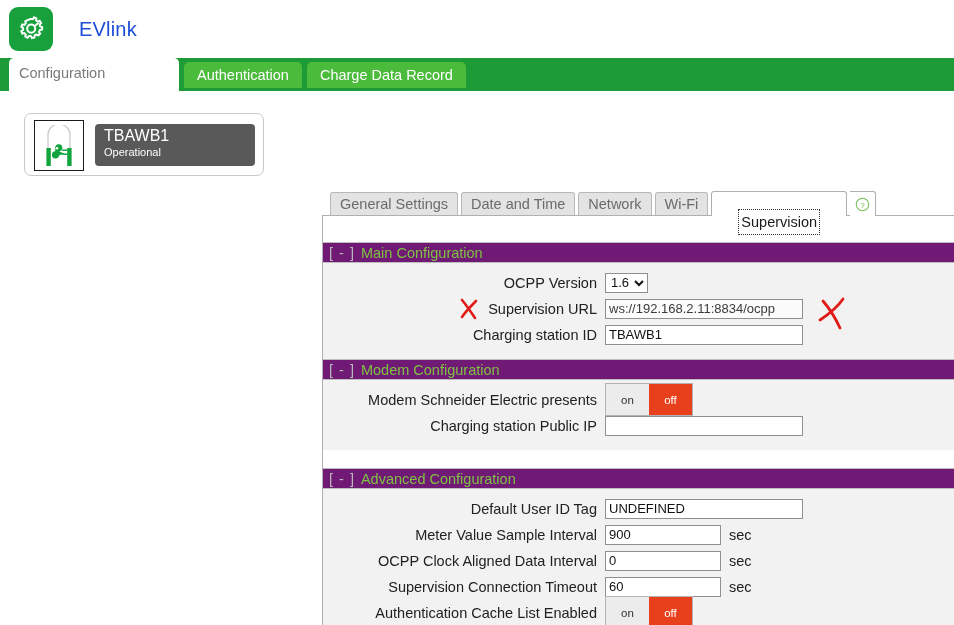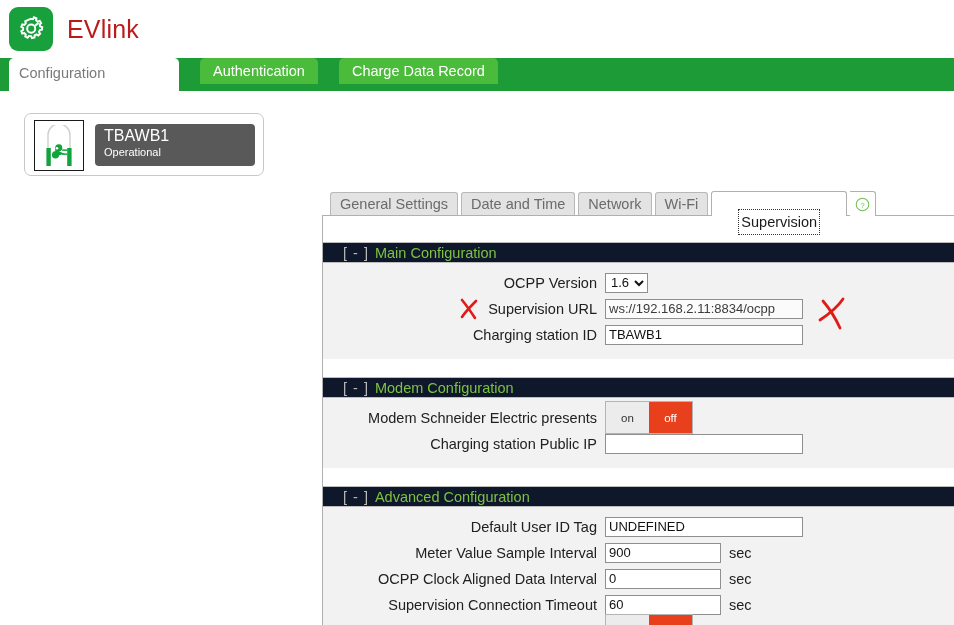--- a/index.html
+++ b/index.html
@@ -17,30 +17,30 @@
     position: absolute; left:0; top:0; width:954px; height:58px;
     background:#ffffff;
     display:flex; align-items:center;
   }
   .brand-logo {
     width:44px; height:44px; margin-left:9px;
     background:#17A03B; border-radius:9px;
     display:flex; align-items:center; justify-content:center;
   }
   .brand-name {
-    margin-left:14px; color:#b91c1c;
-    font-size:25px; letter-spacing:.2px;
+    margin-left:26px; color:#1d4ed8;
+    font-size:20px; letter-spacing:.2px;
   }
 
   
   .tabbar {
     position:absolute; left:0; top:58px; width:954px; height:33px;
     background:#1C9B36;
   }
-  .tabbar-inner { position:relative; height:33px; padding-left:9px; display:flex; align-items:flex-start;gap:16px; }
+  .tabbar-inner { position:relative; height:33px; padding-left:9px; display:flex; align-items:center; }
   .mtab {
     height:26px; line-height:26px;
     margin-right:5px; padding:0 13px;
     color:#ffffff; font-size:14.5px;
     background:#4BBB3B;
     border-radius:5px 5px 0 0;
     white-space:nowrap;
     position:relative;
   }
   .mtab.active {
@@ -107,24 +107,24 @@
   .stab-help {
     width:26px; height:25px; background:#fff;
     border-top:1px solid #b0b0b0; border-right:1px solid #b0b0b0;
     border-radius:0 3px 0 0;
     display:flex; align-items:center; justify-content:center;
     position:relative; z-index:2;
   }
 
   
   .sec-head {
-    background:#0f172a;
+    background:#701a75;
     border-top:1px solid #bdbdbd; border-bottom:1px solid #bdbdbd;
     height:21px; line-height:20px;
-    padding-left:20px;
+    padding-left:6px;
     font-size:14.5px; color:#7DC242;
     white-space:nowrap;
   }
   .sec-head .toggle { color:#b9b9b9; margin-right:6px; letter-spacing:1px; }
   .sec-body { background:#f2f2f2; padding:8px 8px 10px 0; }
 
   .frow { display:flex; align-items:center; height:23px; margin-bottom:3px; }
   .flabel {
     width:282px; text-align:right; padding-right:8px;
     font-size:14.5px; color:#212121; white-space:nowrap;
@@ -264,21 +264,21 @@
         <div class="frow">
           <div class="flabel">Charging station ID</div>
           <div class="fctl">
             <input class="txt wide" type="text" value="TBAWB1" style="">
           </div>
         </div>
 
       </div>
     </div>
 
-    <div style="margin-top:18px;">
+    <div style="">
       <div class="sec-head">
         <span class="toggle">[ - ]</span><span>Modem Configuration</span>
       </div>
       <div class="sec-body">
 
         <div class="frow">
           <div class="flabel">Modem Schneider Electric presents</div>
           <div class="fctl">
             <div class="switch">
               <div class="half on">on</div>

